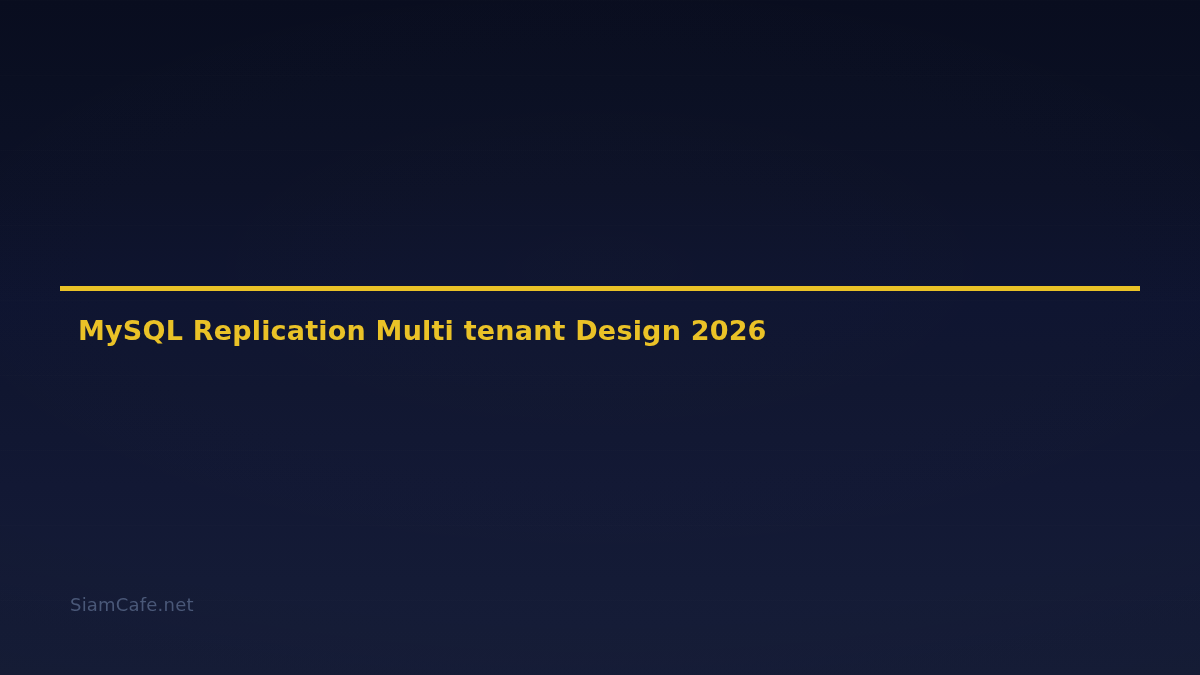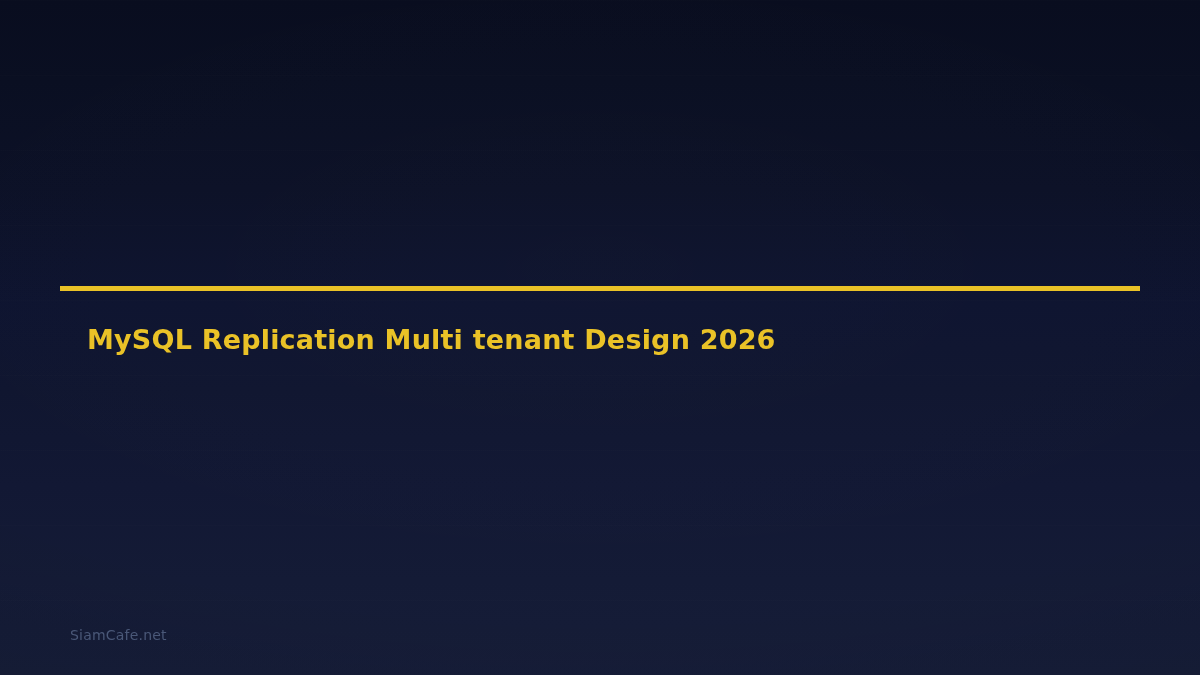--- a/index.html
+++ b/index.html
@@ -66,34 +66,34 @@
   }
 
   .title-block {
     position: absolute;
     left: 70px;
     top: 306px;
     width: 1080px;
   }
 
   .slide-title {
-    margin: 17px;
+    margin: 8px;
     font-size: 27px;
     font-weight: bold;
     letter-spacing: 0.2px;
     line-height: 34px;
     color: #eac227;
     white-space: nowrap;
   }
 
   .footer {
     position: absolute;
     left: 70px;
-    top: 626px;
-    font-size: 14px;
+    top: 596px;
+    font-size: 18px;
     font-weight: normal;
     line-height: 18px;
     color: #4a5878;
     letter-spacing: 0.2px;
   }
 </style>
 </head>
 <body>
 
 <div class="slide">

